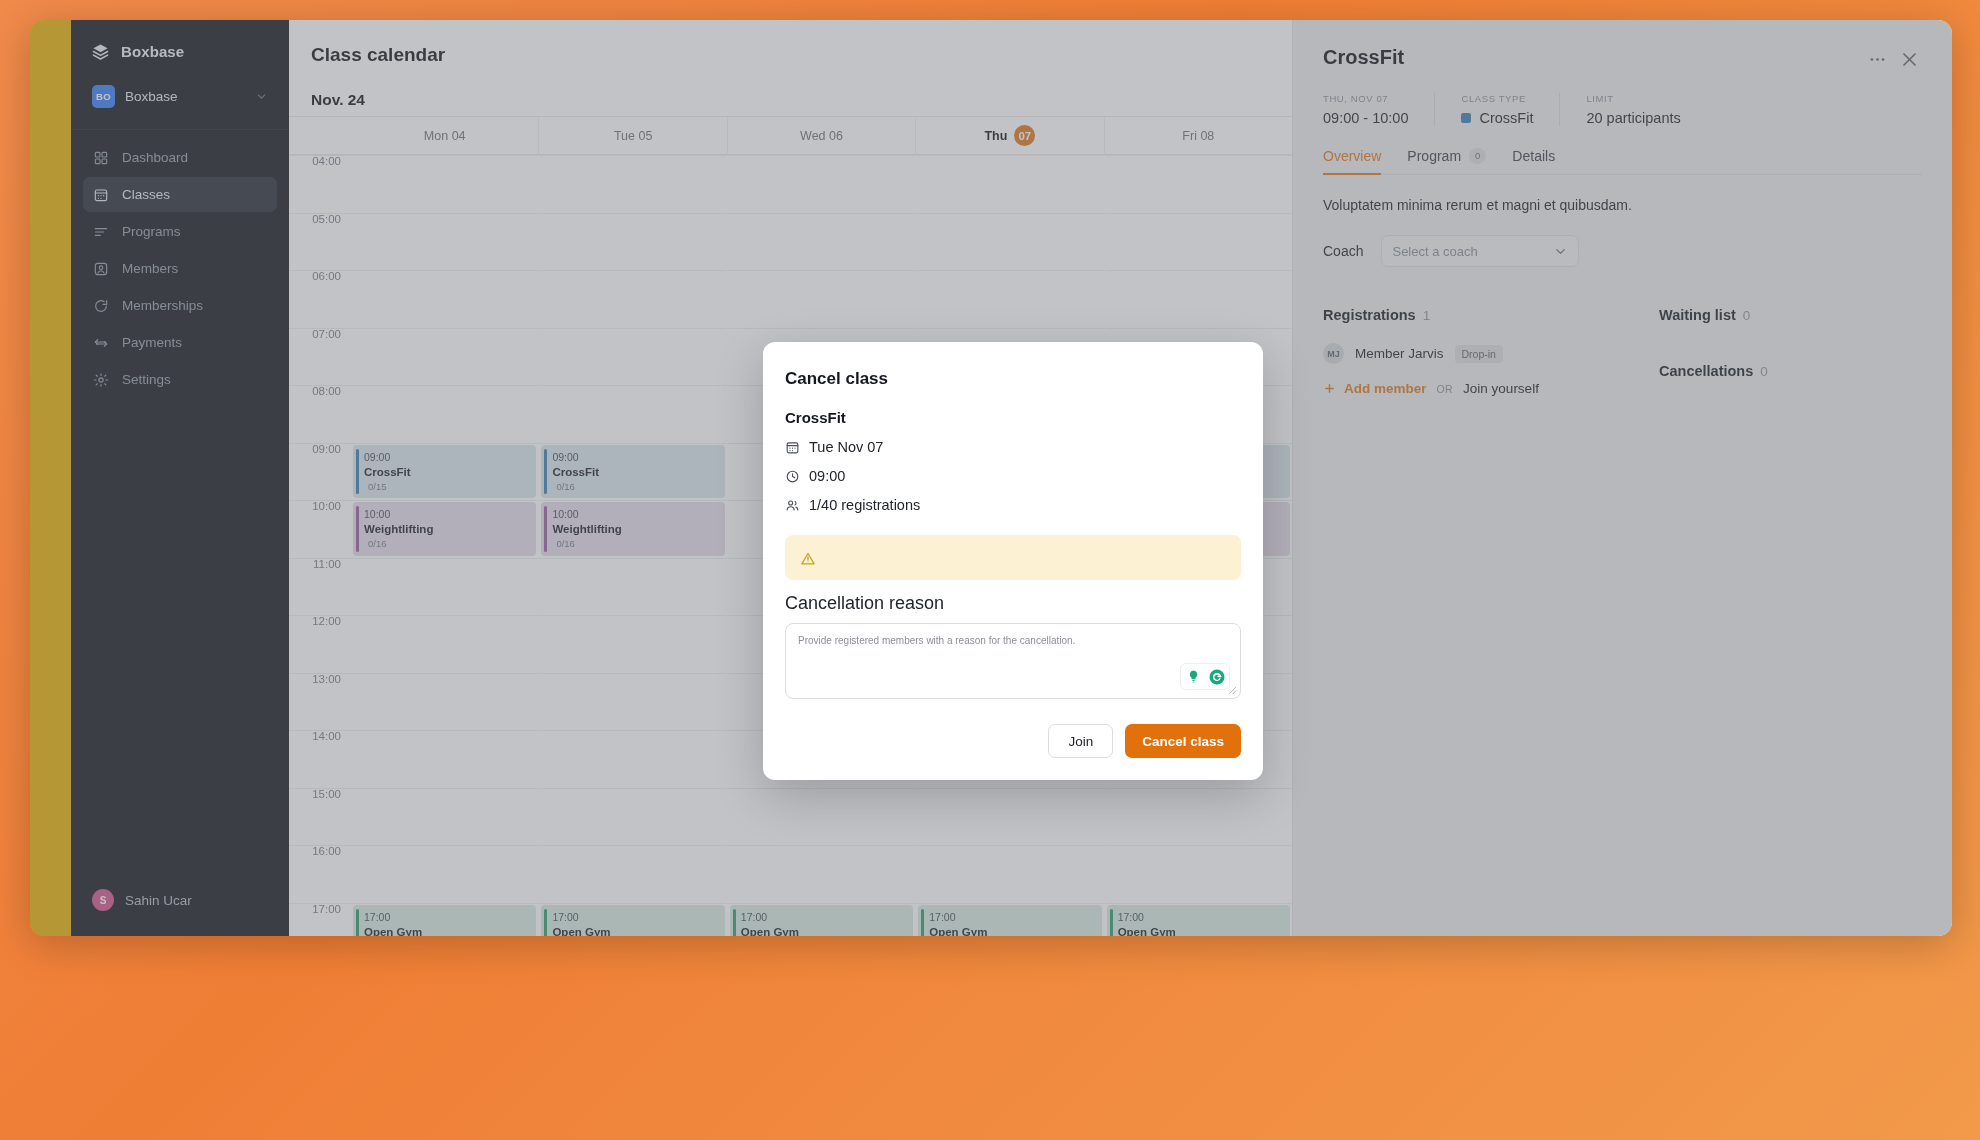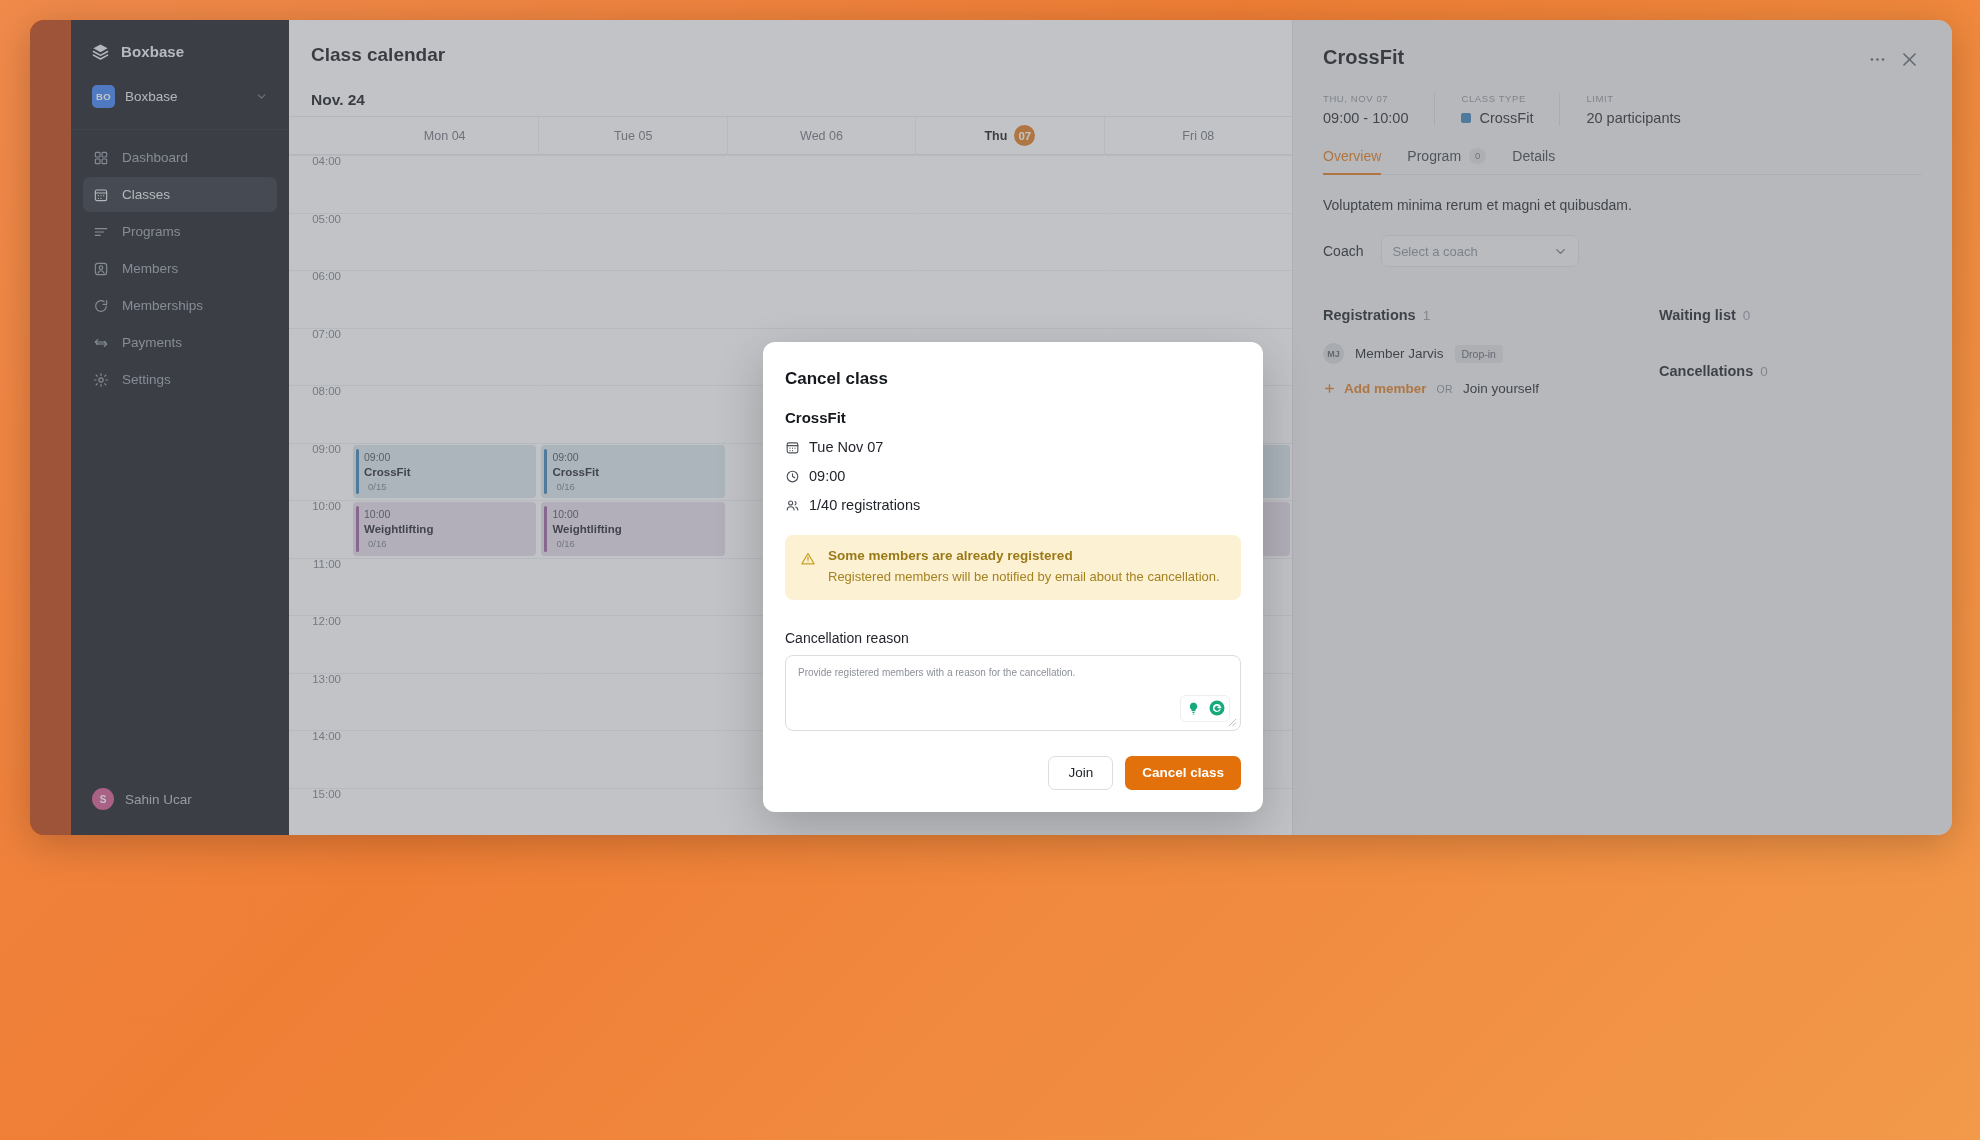--- a/index.html
+++ b/index.html
@@ -12,25 +12,25 @@
 
   body {
     background: linear-gradient(135deg, #f08a4b 0%, #ef7e35 40%, #f2994a 100%);
     position: relative;
   }
 
   
   #app-shell {
     position: absolute;
     left: 30px; top: 20px;
-    width: 1922px; height: 815px;
+    width: 1922px; height: 916px;
     border-radius: 14px;
     overflow: hidden;
     display: flex;
-    background: #c2410c;
+    background: #eab308;
     box-shadow: 0 8px 40px rgba(0,0,0,0.22);
     padding-left: 41px;
   }
 
   
   #sidebar {
     width: 218px;
     flex: 0 0 218px;
     background: #191c22;
     display: flex;
@@ -286,21 +286,21 @@
     margin-top: 22px;
     background:#fdf1d4;
     border-radius: 8px;
     padding: 13px 15px;
     display:flex; gap: 12px;
   }
   #warn-box .wicon { color:#c9a227; flex:0 0 16px; margin-top:2px; }
   #warn-title { font-size: 13.5px; font-weight:bold; color:#9a7a17; }
   #warn-text { font-size: 13px; color:#a4821f; margin-top: 5px; line-height:1.45; }
 
-  #reason-label { font-size: 14px; color:#22262c; margin-top: 30px; }
+  #reason-label { font-size: 18px; color:#22262c; margin-top: 13px; }
   #reason-box {
     margin-top: 9px;
     height: 76px;
     border: 1px solid #dcdde0;
     border-radius: 8px;
     position:relative;
     background:#fff;
   }
   #reason-placeholder {
     position:absolute; left: 12px; top: 11px;
@@ -861,24 +861,20 @@
       </svg>
       <span>1/40 registrations</span>
     </div>
 
     <div id="warn-box">
       <svg class="wicon" width="17" height="17" viewBox="0 0 24 24" fill="none" stroke="currentColor" stroke-width="1.9" stroke-linecap="round" stroke-linejoin="round">
         <path d="M12 4.5 2.8 20h18.4L12 4.5z"></path>
           <line x1="12" y1="10" x2="12" y2="14.5"></line>
           <circle cx="12" cy="17.2" r="0.8" fill="currentColor" stroke="none"></circle>
       </svg>
-      <div>
-        <div id="warn-title">Some members are already registered</div>
-        <div id="warn-text">Registered members will be notified by email about the cancellation.</div>
-      </div>
     </div>
 
     <div id="reason-label">Cancellation reason</div>
     <div id="reason-box">
       <span id="reason-placeholder">Provide registered members with a reason for the cancellation.</span>
       <div id="gram-wrap">
         <div class="gram-btn">
           <svg viewBox="0 0 24 24" width="15" height="15" fill="#15a97c">
               <path d="M12 2.4a6 6 0 0 0-3.3 11v1.7c0 .6.5 1.1 1.1 1.1h4.4c.6 0 1.1-.5 1.1-1.1v-1.7A6 6 0 0 0 12 2.4z"></path>
               <rect x="10" y="17.6" width="4" height="1.5" rx="0.7"></rect>

